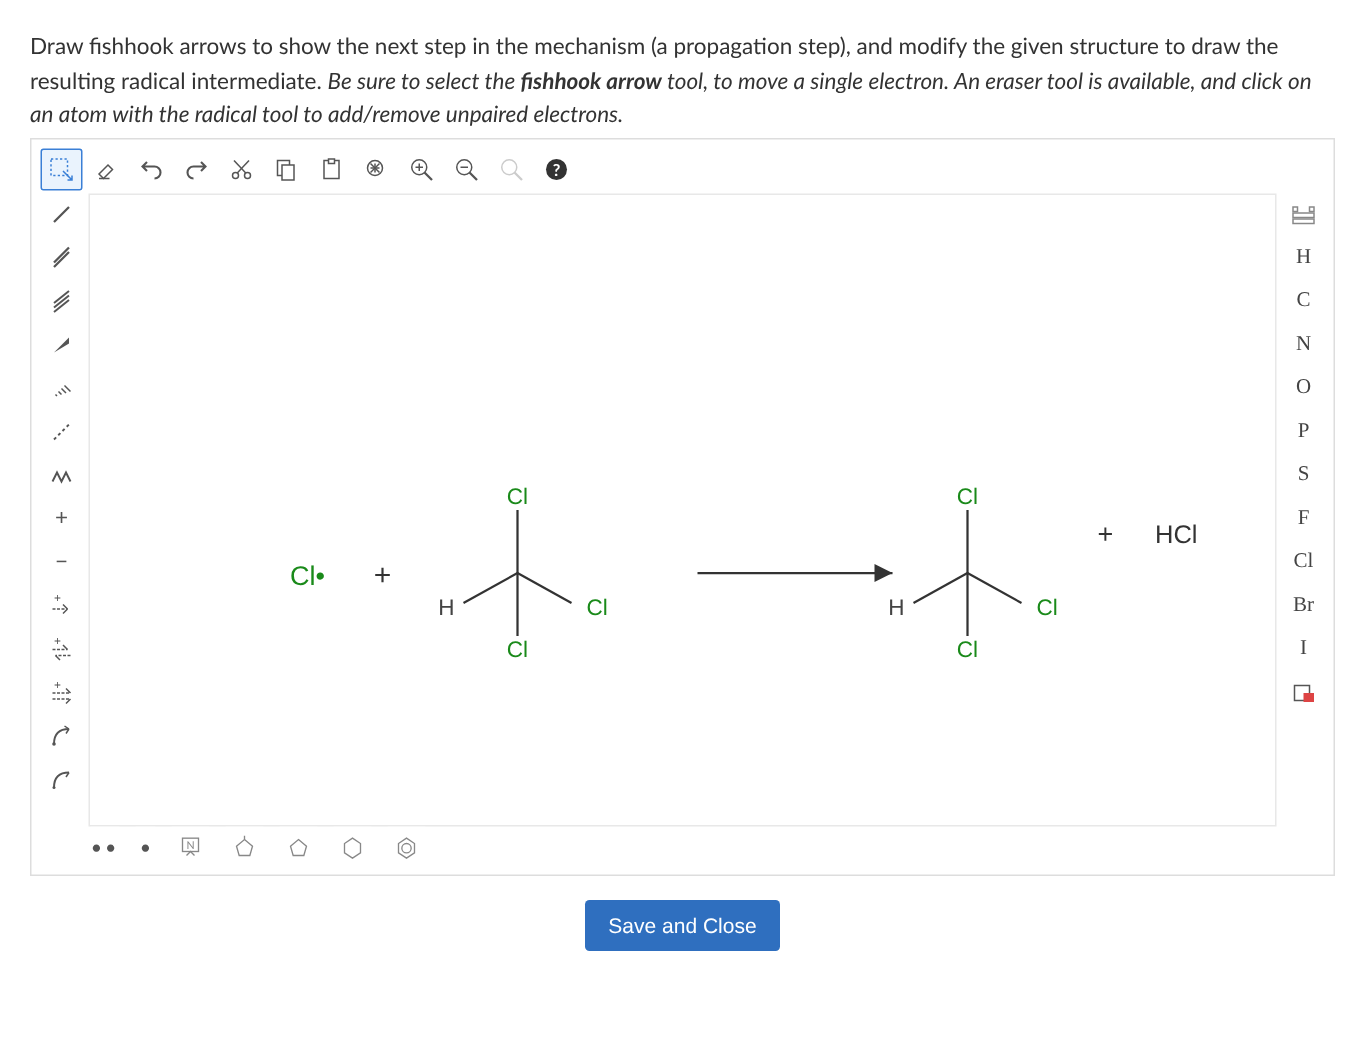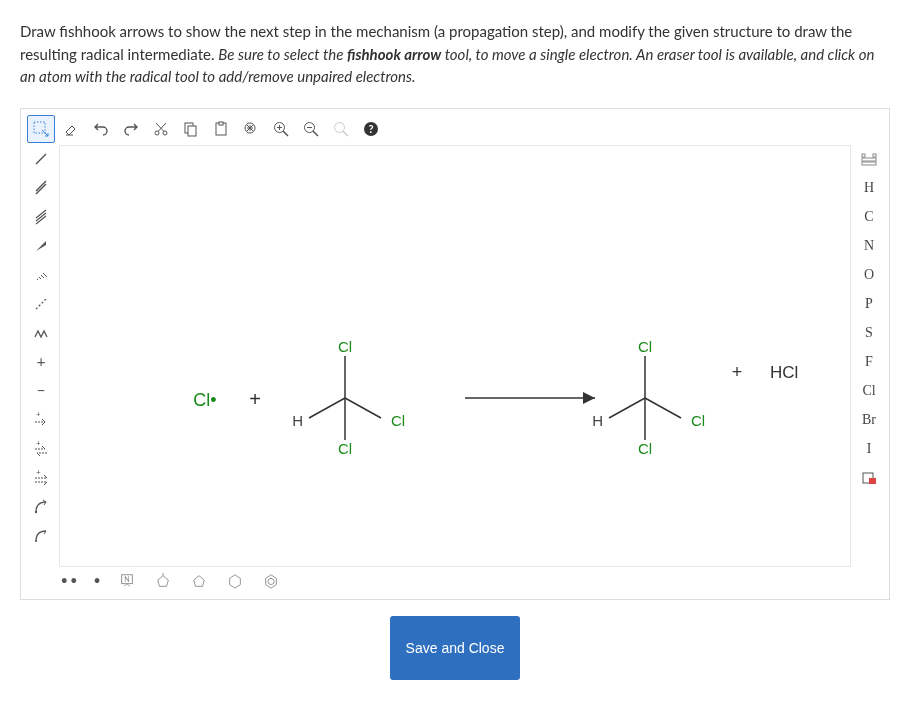--- a/index.html
+++ b/index.html
@@ -5,21 +5,21 @@
   body {
     font-family: Lato, "Helvetica Neue", Helvetica, Arial, sans-serif;
     margin: 0;
     padding: 20px;
     color: #333;
     font-size: 15px;
     line-height: 1.5;
     width: 910px;
     box-sizing: border-box;
   }
-  .question-text { margin-bottom: 20px; }
+  .question-text { margin-bottom: 4px; }
   .question-text b { font-weight: 700; }
   .question-text i { font-style: italic; }
   .editor {
     border: 1px solid #ddd;
     position: relative;
     height: 490px;
     background: #fff;
   }
   .top-toolbar {
     position: absolute;
@@ -83,21 +83,21 @@
     border: 1px solid #e8e8e8;
   }
   .save-row {
     text-align: center;
     margin-top: 16px;
   }
   .save-btn {
     background: #2f6fbf;
     color: #fff;
     border: none;
-    padding: 24px 16px;
+    padding: 9px 16px;
     font-size: 14px;
     border-radius: 3px;
     cursor: pointer;
   }
   
   .g { font-size: 15px; color:#555; }
   .miniplus { font-size:8px; position:absolute; top:1px; left:8px; }
   .rel { position: relative; }
 </style>
 </head>

